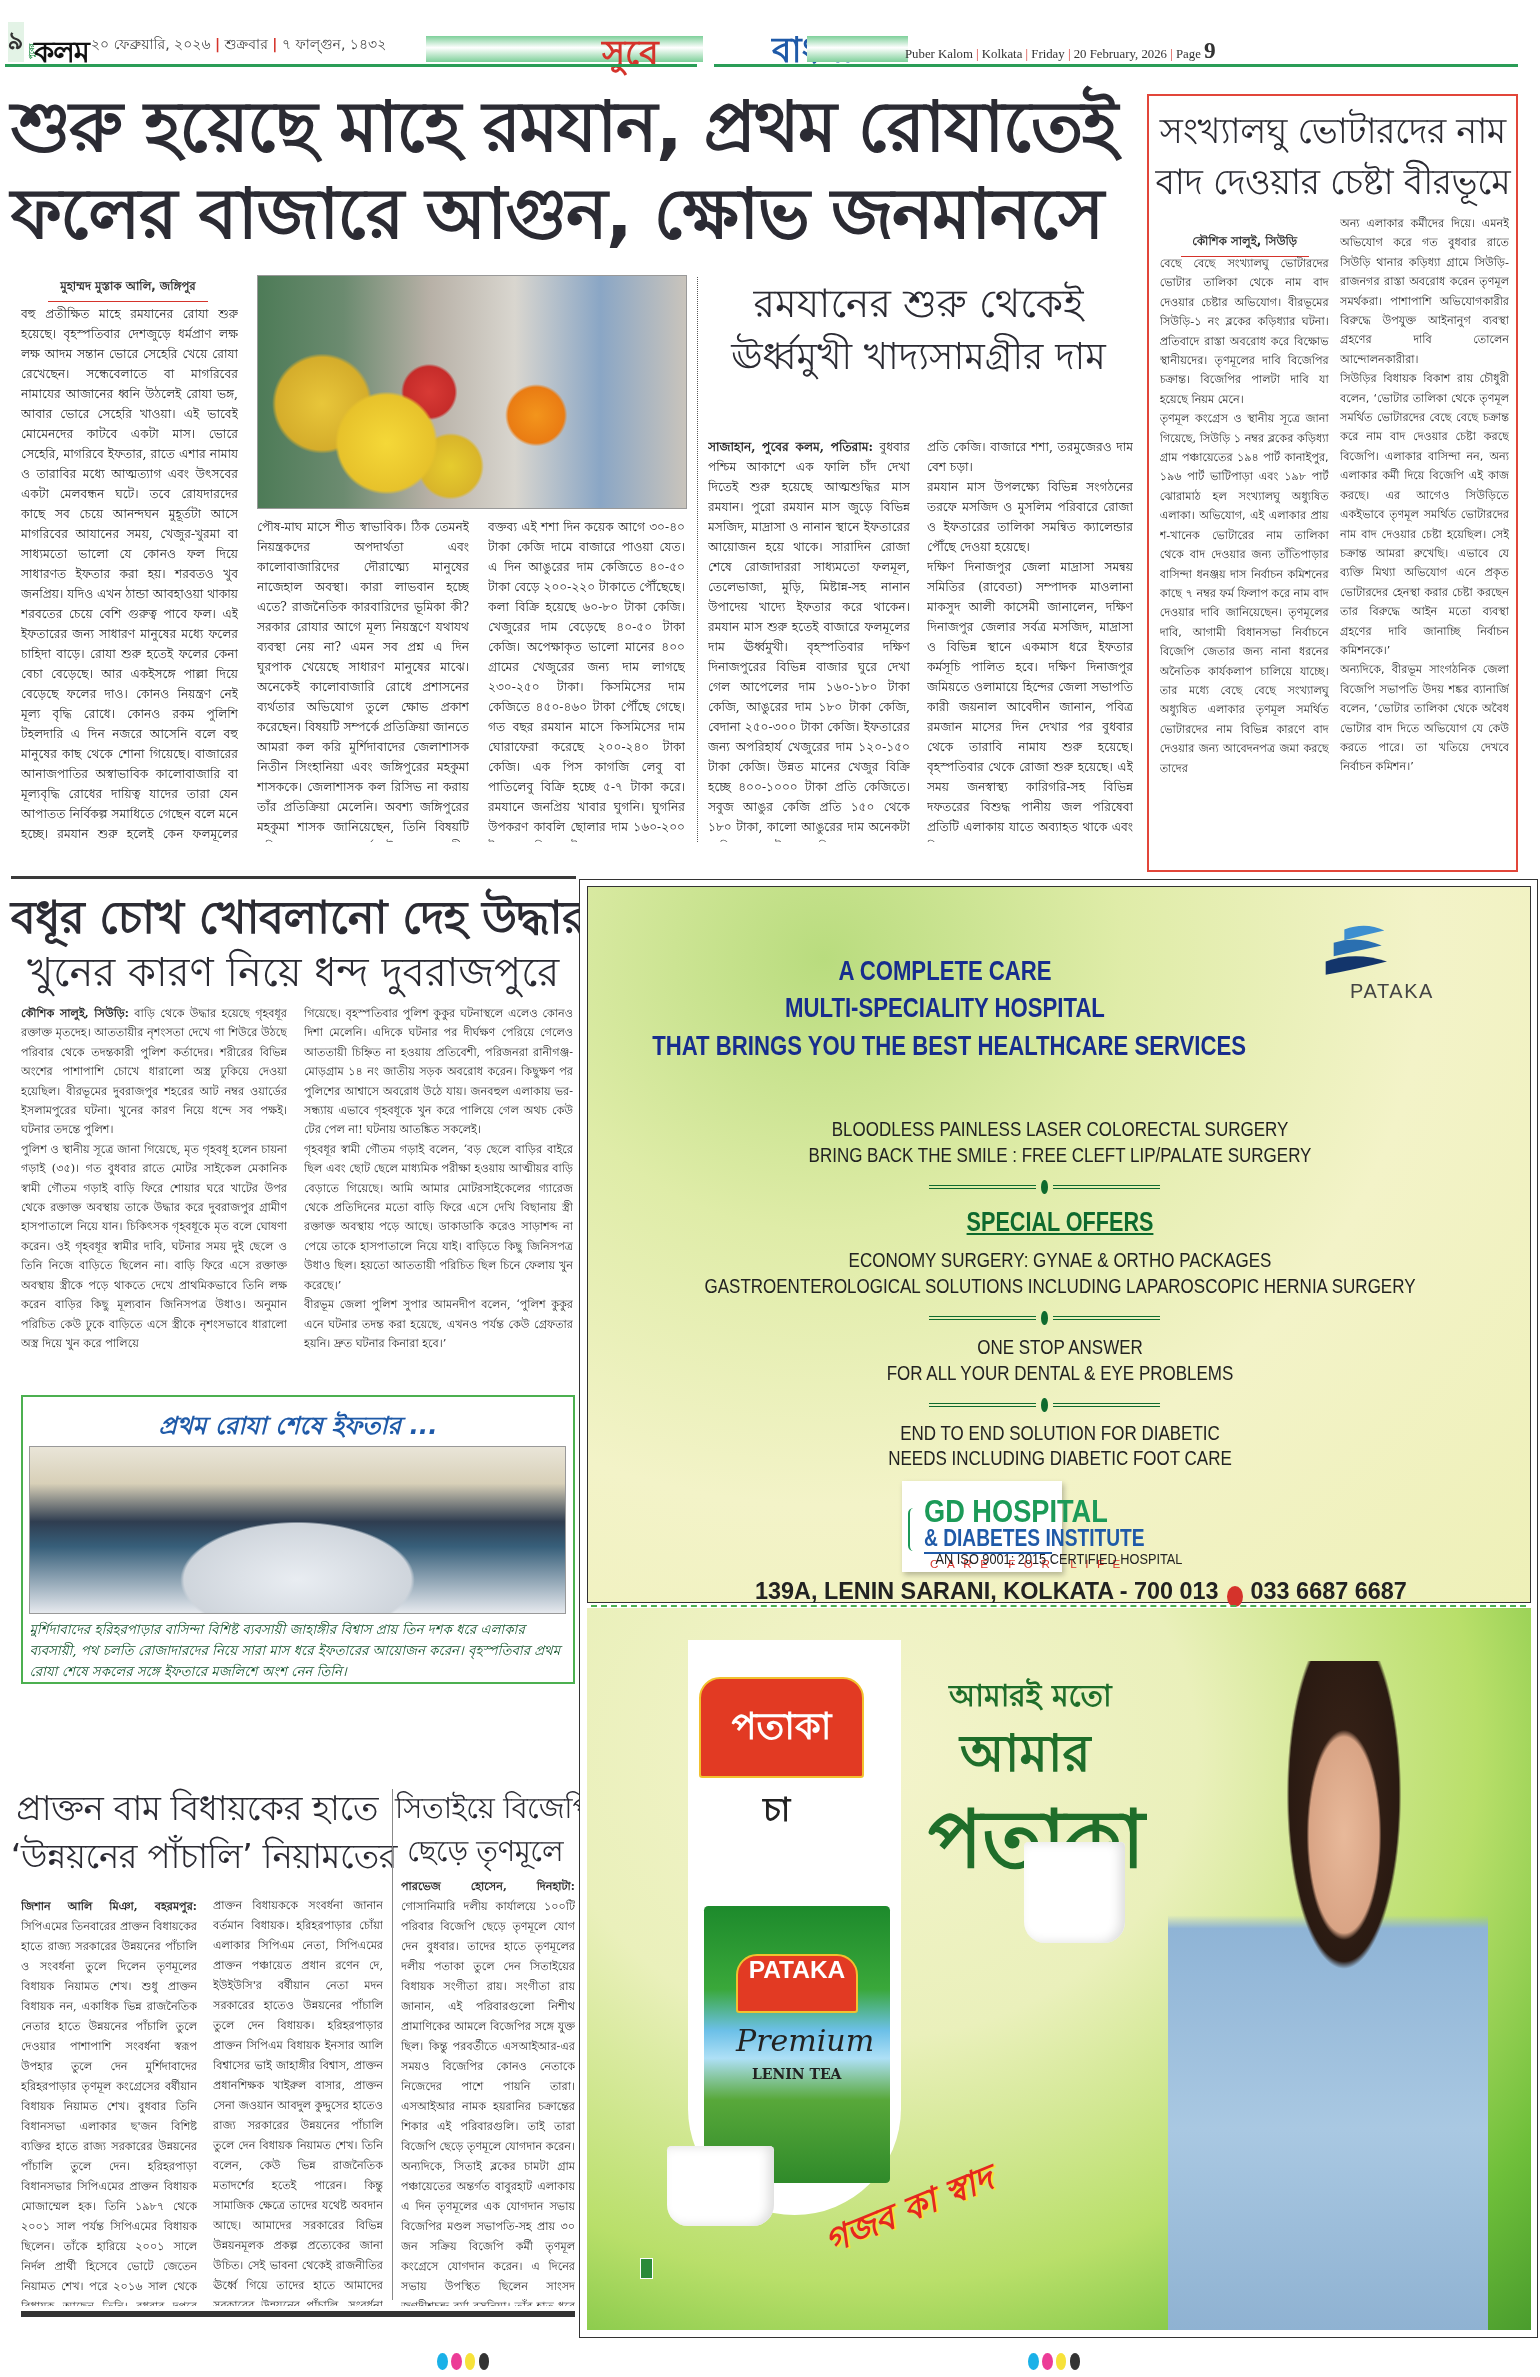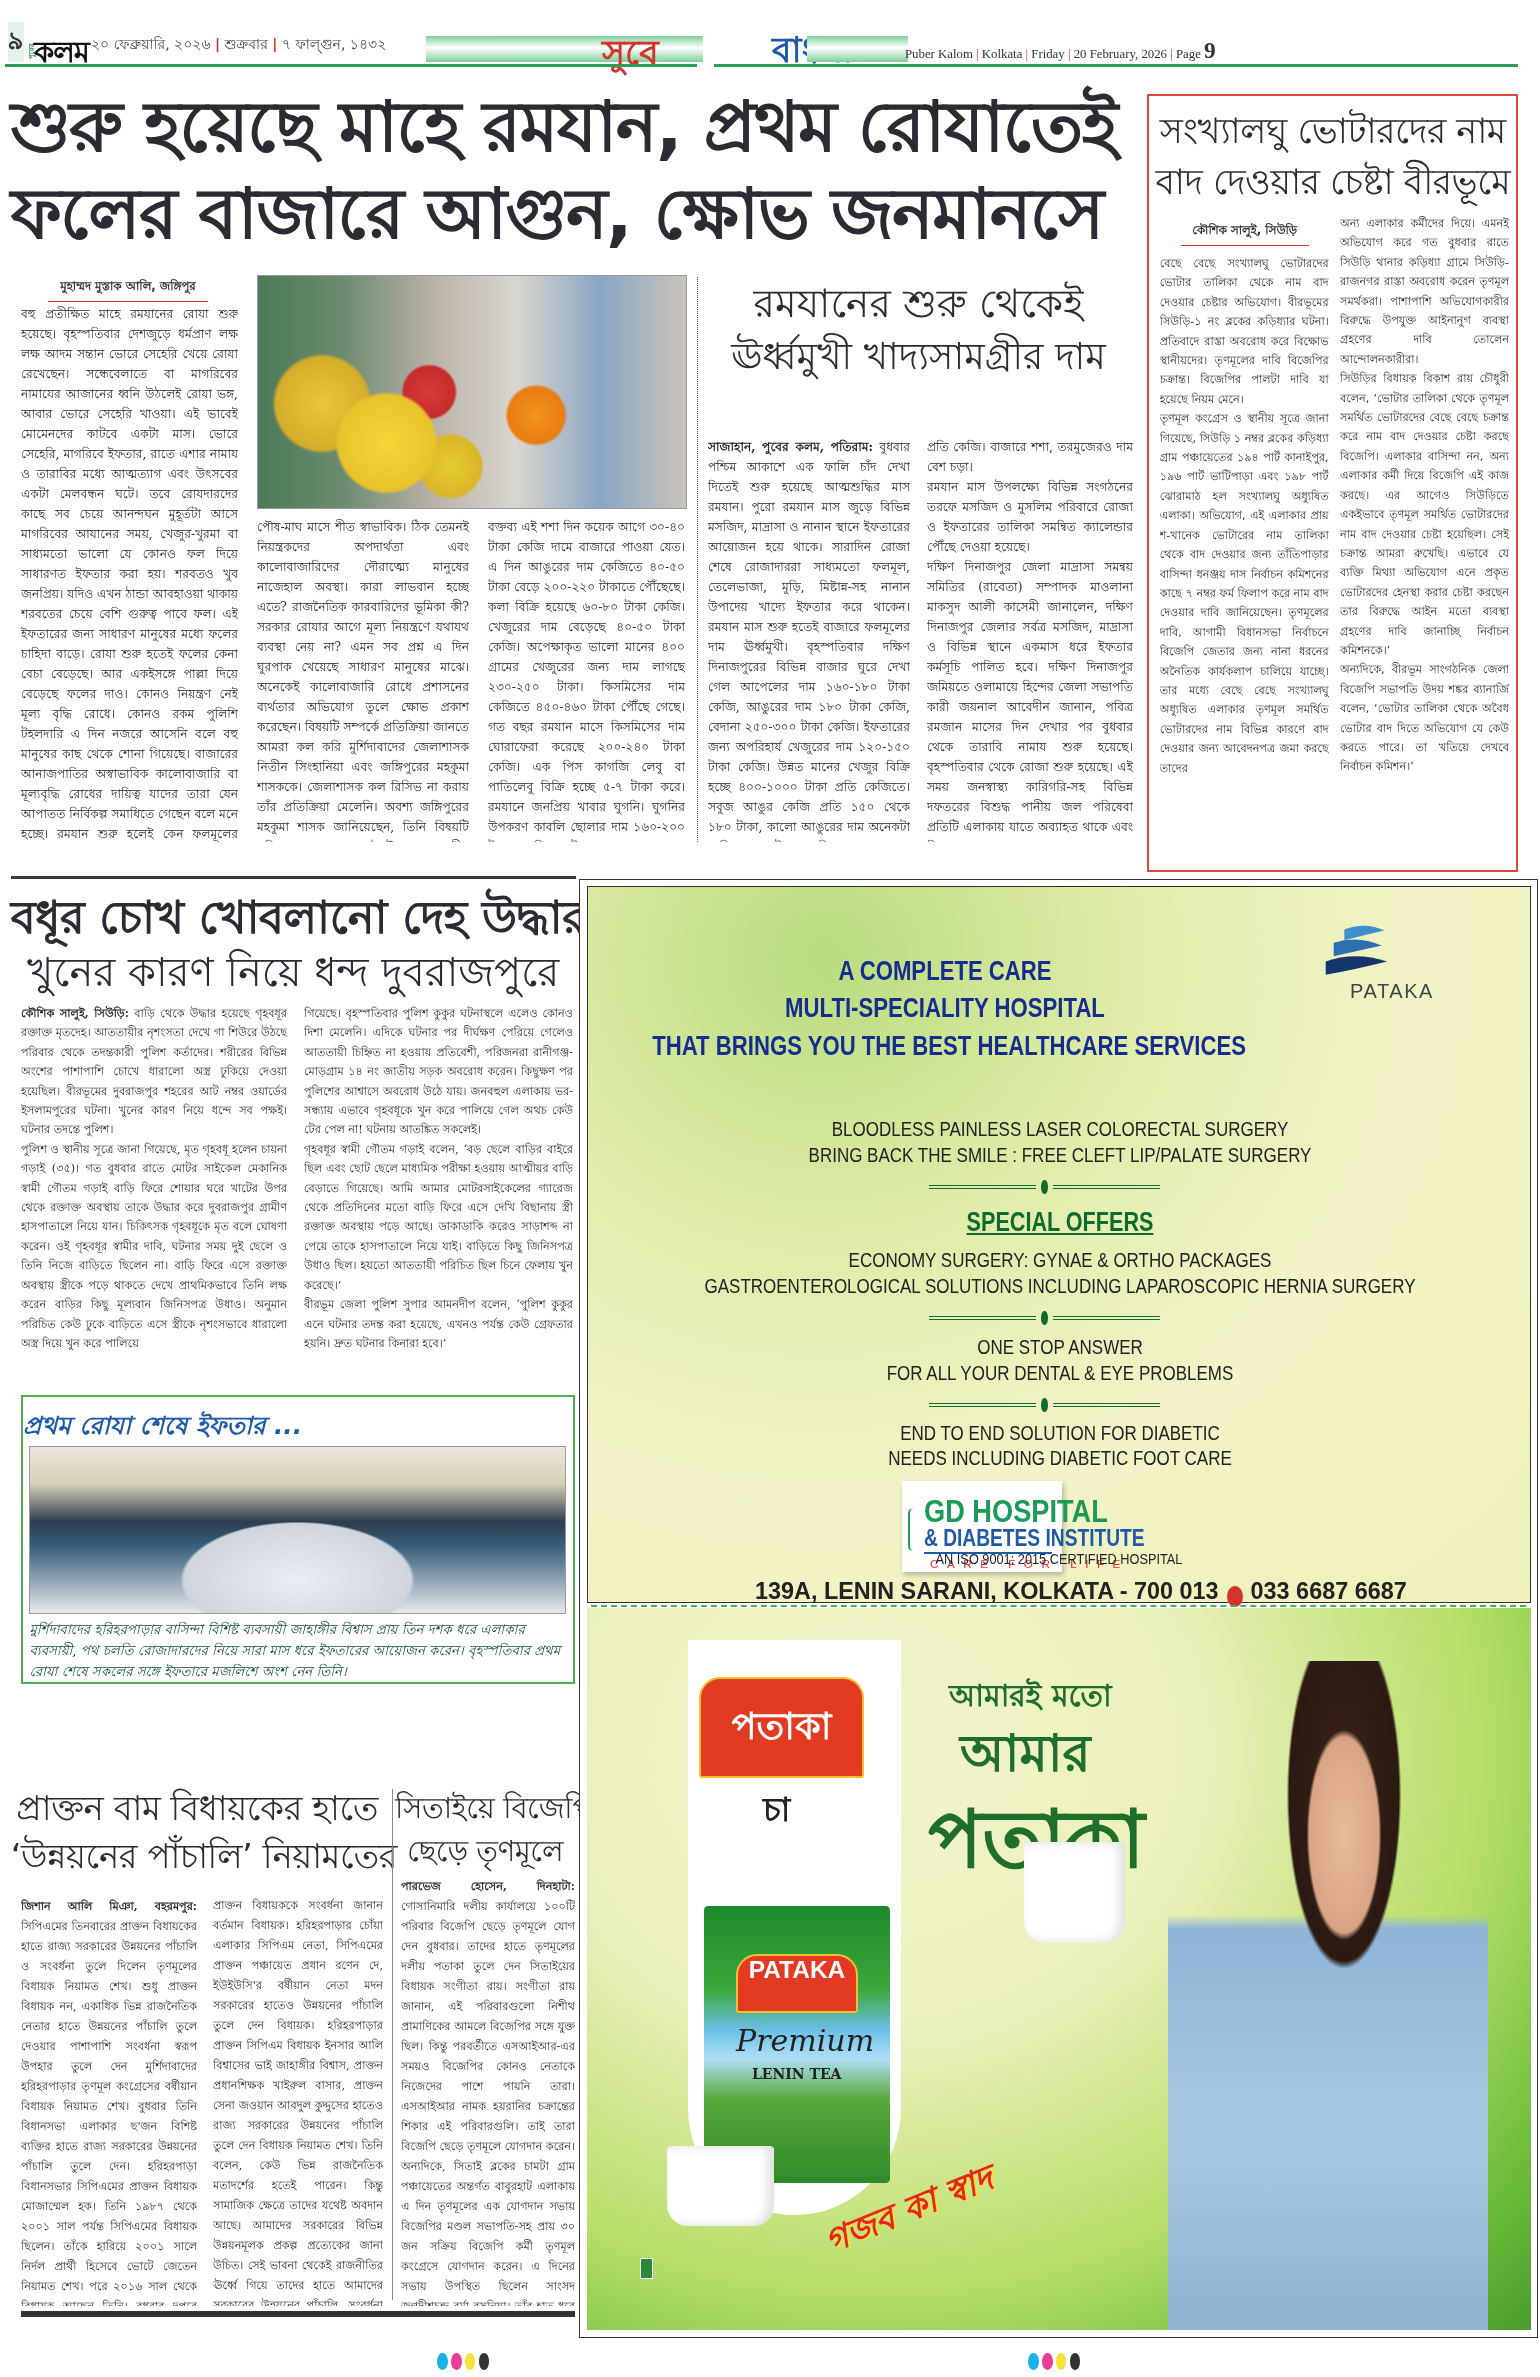--- a/index.html
+++ b/index.html
@@ -34,21 +34,21 @@
  radial-gradient(circle at 15% 55%,#e8c63a 0,#d5ad2b 12%,transparent 13%),
  linear-gradient(90deg,#4d7b57 0,#6c8b70 20%,#b7b0a6 40%,#d9d6cf 60%,#8aa6c5 80%,#c9c4bc 100%)}
 .vdots{border-left:1.6px dotted #555}
 .h-sub{font:bold 42px "DejaVu Sans",sans-serif;color:#2b2b33;text-align:center;line-height:63px;white-space:nowrap}
 .redbox{border:2.1px solid #e2463a}
 .h-right{font:35px "DejaVu Sans",sans-serif;color:#2b2b33;line-height:51px;text-align:center;white-space:nowrap;letter-spacing:-0.5px}
 .hr-dark{height:3.2px;background:#3a3a3a}
 .h-mid{font:bold 45px "DejaVu Sans",sans-serif;color:#2b2b33;line-height:58px;text-align:center;white-space:nowrap;letter-spacing:-0.5px}
 .h-mid2{font:40px "DejaVu Sans",sans-serif;color:#2b2b33;line-height:58px;text-align:center;white-space:nowrap}
 .greenbox{border:2.1px solid #4cb050}
-.iftar-title{font:italic bold 24.5px "DejaVu Sans",sans-serif;color:#1f5aa8;}
+.iftar-title{font:italic bold 24.5px "DejaVu Sans",sans-serif;color:#1f5aa8;text-align:center}
 .iftar-photo{background:
  radial-gradient(ellipse at 50% 80%,#e9edf2 0,#cfd5dc 30%,transparent 31%),
  linear-gradient(180deg,#e9e5d8 0,#d8d0b8 22%,#2f3d50 45%,#375f7a 60%,#e6e9ee 100%)}
 .caption{font:italic 13.3px "DejaVu Serif",serif;line-height:21px;color:#14532d}
 .h-bot{font:34px "DejaVu Sans",sans-serif;color:#2b2b33;line-height:48px;text-align:center;white-space:nowrap;letter-spacing:-0.5px}
 
 #ad-wrap{left:579px;top:879px;width:959px;height:1459px;border:1.1px solid #333;background:#fff}
 #ad-hosp{left:587px;top:886px;width:944px;height:717px;border:1.6px solid #333;background:radial-gradient(ellipse at 25% 10%,#b9dc7e 0,#dfeca8 30%,#f3f3c8 60%,#eef0b8 100%)}
 .ad-blue{font:bold 27px "Liberation Sans",sans-serif;color:#172d8e;text-align:center;line-height:37px;transform:scaleX(.82);white-space:nowrap}
 .ad-green-band{background:#0e6a2e;color:#fff;font:bold 30px "Liberation Sans",sans-serif;text-align:center;line-height:40px;border-radius:9.6px 0 0 0;white-space:nowrap}
@@ -126,21 +126,21 @@
   <b>সাজাহান, পুবের কলম, পতিরাম:</b>
   <span>বুধবার পশ্চিম আকাশে এক ফালি চাঁদ দেখা দিতেই শুরু হয়েছে আত্মশুদ্ধির মাস রমযান। পুরো রমযান মাস জুড়ে বিভিন্ন মসজিদ, মাদ্রাসা ও নানান স্থানে ইফতারের আয়োজন হয়ে থাকে। সারাদিন রোজা শেষে রোজাদাররা সাধ্যমতো ফলমূল, তেলেভাজা, মুড়ি, মিষ্টান্ন-সহ নানান উপাদেয় খাদ্যে ইফতার করে থাকেন। রমযান মাস শুরু হতেই বাজারে ফলমূলের দাম ঊর্ধ্বমুখী। বৃহস্পতিবার দক্ষিণ দিনাজপুরের বিভিন্ন বাজার ঘুরে দেখা গেল আপেলের দাম ১৬০-১৮০ টাকা কেজি, আঙুরের দাম ১৮০ টাকা কেজি, বেদানা ২৫০-৩০০ টাকা কেজি। ইফতারের জন্য অপরিহার্য খেজুরের দাম ১২০-১৫০ টাকা কেজি। উন্নত মানের খেজুর বিক্রি হচ্ছে ৪০০-১০০০ টাকা প্রতি কেজিতে। সবুজ আঙুর কেজি প্রতি ১৫০ থেকে ১৮০ টাকা, কালো আঙুরের দাম অনেকটা বেশি, ২৫০ টাকা কেজি। বেদানা ১৮০ টাকা, মৌসুম্বি ৭০-১০০ টাকা কেজি। এ ছাড়া কাঠ বাদাম (আমন্ড) ৮০০-১০০০ টাকা কেজি, কমলালেবু ১০০-১৫০ টাকা</span>
 </div>
 <div class="abs col" style="left:927px;top:437px;width:206px;height:405px;white-space:pre-line">প্রতি কেজি। বাজারে শশা, তরমুজেরও দাম বেশ চড়া।
 রমযান মাস উপলক্ষ্যে বিভিন্ন সংগঠনের তরফে মসজিদ ও মুসলিম পরিবারে রোজা ও ইফতারের তালিকা সমন্বিত ক্যালেন্ডার পৌঁছে দেওয়া হয়েছে।
 দক্ষিণ দিনাজপুর জেলা মাদ্রাসা সমন্বয় সমিতির (রাবেতা) সম্পাদক মাওলানা মাকসুদ আলী কাসেমী জানালেন, দক্ষিণ দিনাজপুর জেলার সর্বত্র মসজিদ, মাদ্রাসা ও বিভিন্ন স্থানে একমাস ধরে ইফতার কর্মসূচি পালিত হবে। দক্ষিণ দিনাজপুর জমিয়তে ওলামায়ে হিন্দের জেলা সভাপতি কারী জয়নাল আবেদীন জানান, পবিত্র রমজান মাসের দিন দেখার পর বুধবার থেকে তারাবি নামায শুরু হয়েছে। বৃহস্পতিবার থেকে রোজা শুরু হয়েছে। এই সময় জনস্বাস্থ্য কারিগরি-সহ বিভিন্ন দফতরের বিশুদ্ধ পানীয় জল পরিষেবা প্রতিটি এলাকায় যাতে অব্যাহত থাকে এবং বিদ্যুৎ সরবরাহ ব্যবস্থা যাতে যথাযথ থাকে তা দেখার জন্য সংশ্লিষ্ট কর্তৃপক্ষের কাছে আবেদন জানানো হয়েছে।</div>
 
 <div class="abs redbox" style="left:1147px;top:94px;width:371px;height:778px">
   <div class="abs h-right" style="left:5.3px;top:9.6px;width:357px">সংখ্যালঘু ভোটারদের নাম</div>
   <div class="abs h-right" style="left:5.3px;top:61px;width:357px">বাদ দেওয়ার চেষ্টা বীরভূমে</div>
-  <div class="abs byline" style="left:10.7px;top:125px;width:170px">
+  <div class="abs byline" style="left:10.7px;top:136px;width:170px">
     <span>কৌশিক সালুই, সিউড়ি</span><span class="ul" style="width:128px"></span>
   </div>
   <div class="abs col" style="left:10.7px;top:158px;width:169px;height:607px;font-family:'DejaVu Sans',sans-serif;font-size:11.2px;line-height:19.4px;white-space:pre-line">বেছে বেছে সংখ্যালঘু ভোটারদের ভোটার তালিকা থেকে নাম বাদ দেওয়ার চেষ্টার অভিযোগ। বীরভূমের সিউড়ি-১ নং ব্লকের কড়িধ্যার ঘটনা। প্রতিবাদে রাস্তা অবরোধ করে বিক্ষোভ স্থানীয়দের। তৃণমূলের দাবি বিজেপির চক্রান্ত। বিজেপির পালটা দাবি যা হয়েছে নিয়ম মেনে।
 তৃণমূল কংগ্রেস ও স্থানীয় সূত্রে জানা গিয়েছে, সিউড়ি ১ নম্বর ব্লকের কড়িধ্যা গ্রাম পঞ্চায়েতের ১৯৪ পার্ট কানাইপুর, ১৯৬ পার্ট ভাটিপাড়া এবং ১৯৮ পার্ট ঝোরামাঠ হল সংখ্যালঘু অধ্যুষিত এলাকা। অভিযোগ, এই এলাকার প্রায় শ-খানেক ভোটারের নাম তালিকা থেকে বাদ দেওয়ার জন্য তাঁতিপাড়ার বাসিন্দা ধনঞ্জয় দাস নির্বাচন কমিশনের কাছে ৭ নম্বর ফর্ম ফিলাপ করে নাম বাদ দেওয়ার দাবি জানিয়েছেন। তৃণমূলের দাবি, আগামী বিধানসভা নির্বাচনে বিজেপি জেতার জন্য নানা ধরনের অনৈতিক কার্যকলাপ চালিয়ে যাচ্ছে। তার মধ্যে বেছে বেছে সংখ্যালঘু অধ্যুষিত এলাকার তৃণমূল সমর্থিত ভোটারদের নাম বিভিন্ন কারণে বাদ দেওয়ার জন্য আবেদনপত্র জমা করছে তাদের</div>
   <div class="abs col" style="left:191px;top:118px;width:169px;height:647px;font-family:'DejaVu Sans',sans-serif;font-size:11.2px;line-height:19.4px;white-space:pre-line">অন্য এলাকার কর্মীদের দিয়ে। এমনই অভিযোগ করে গত বুধবার রাতে সিউড়ি থানার কড়িধ্যা গ্রামে সিউড়ি-রাজনগর রাস্তা অবরোধ করেন তৃণমূল সমর্থকরা। পাশাপাশি অভিযোগকারীর বিরুদ্ধে উপযুক্ত আইনানুগ ব্যবস্থা গ্রহণের দাবি তোলেন আন্দোলনকারীরা।
 সিউড়ির বিধায়ক বিকাশ রায় চৌধুরী বলেন, ‘ভোটার তালিকা থেকে তৃণমূল সমর্থিত ভোটারদের বেছে বেছে চক্রান্ত করে নাম বাদ দেওয়ার চেষ্টা করছে বিজেপি। এলাকার বাসিন্দা নন, অন্য এলাকার কর্মী দিয়ে বিজেপি এই কাজ করছে। এর আগেও সিউড়িতে একইভাবে তৃণমূল সমর্থিত ভোটারদের নাম বাদ দেওয়ার চেষ্টা হয়েছিল। সেই চক্রান্ত আমরা রুখেছি। এভাবে যে ব্যক্তি মিথ্যা অভিযোগ এনে প্রকৃত ভোটারদের হেনস্থা করার চেষ্টা করছেন তার বিরুদ্ধে আইন মতো ব্যবস্থা গ্রহণের দাবি জানাচ্ছি নির্বাচন কমিশনকে।’
 অন্যদিকে, বীরভূম সাংগঠনিক জেলা বিজেপি সভাপতি উদয় শঙ্কর ব্যানার্জি বলেন, ‘ভোটার তালিকা থেকে অবৈধ ভোটার বাদ দিতে অভিযোগ যে কেউ করতে পারে। তা খতিয়ে দেখবে নির্বাচন কমিশন।’</div>
 </div>
 
 <div class="abs hr-dark" style="left:10.7px;top:876px;width:565px"></div>

